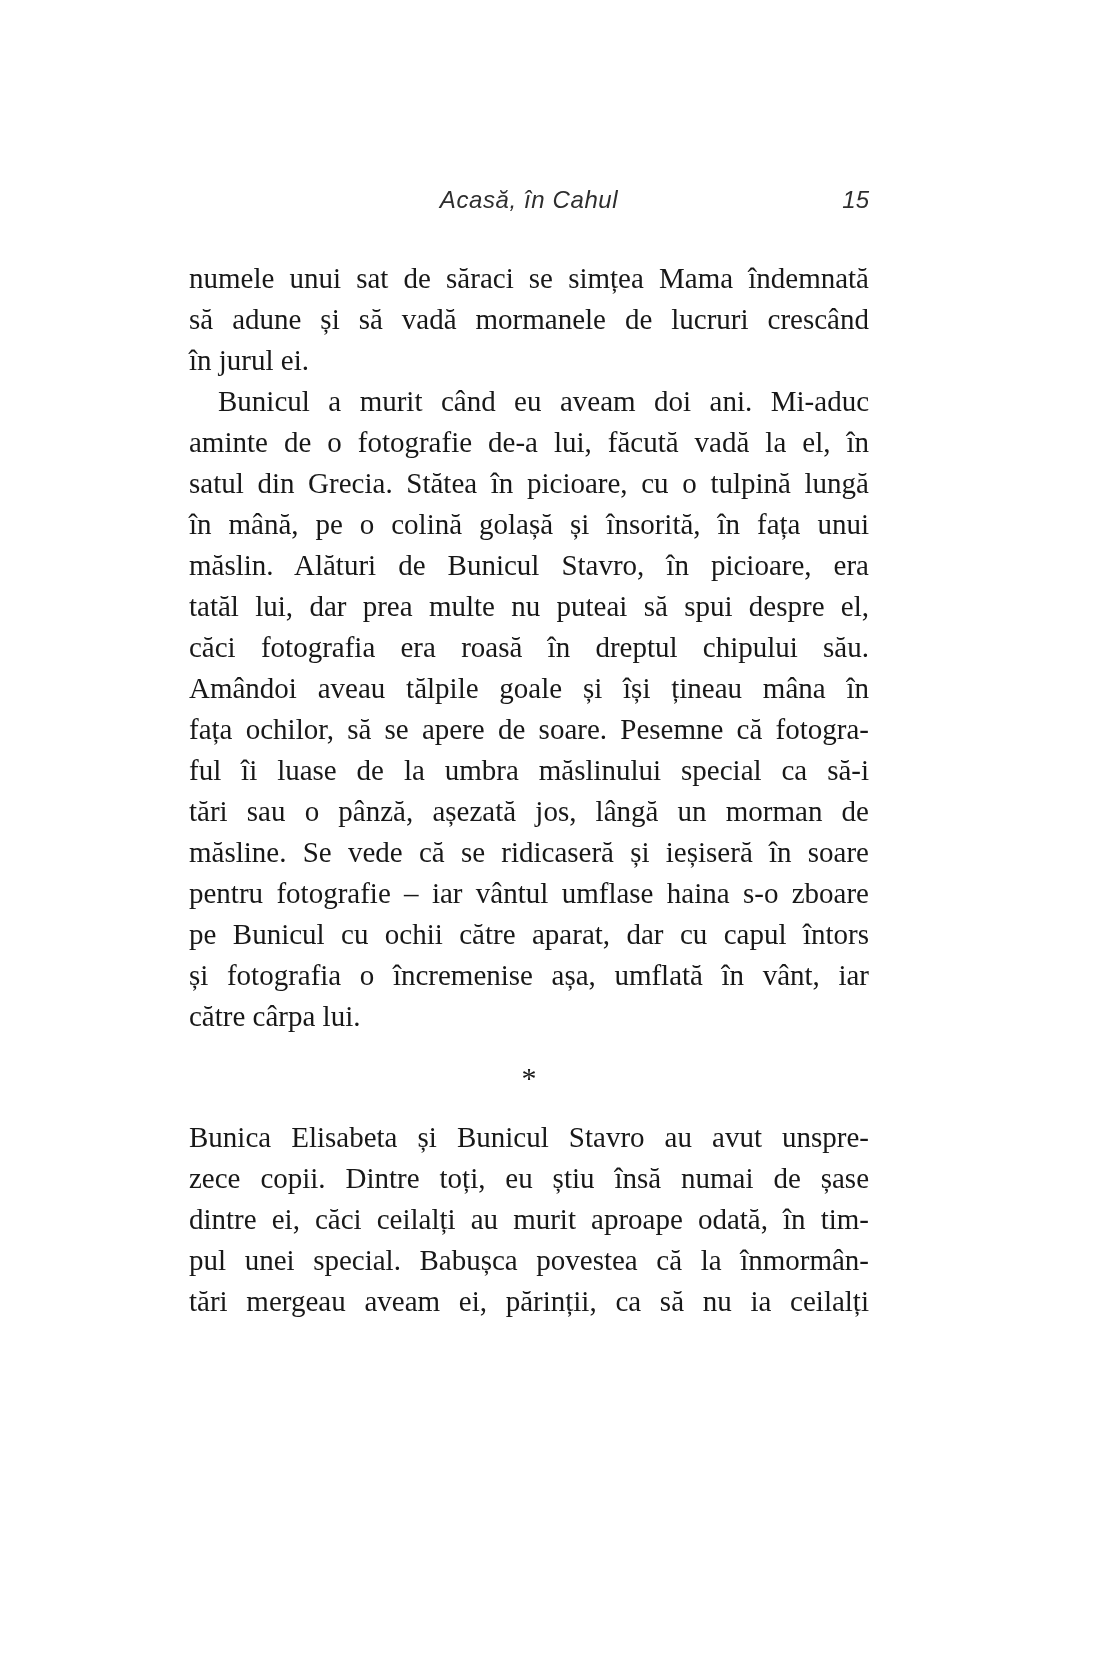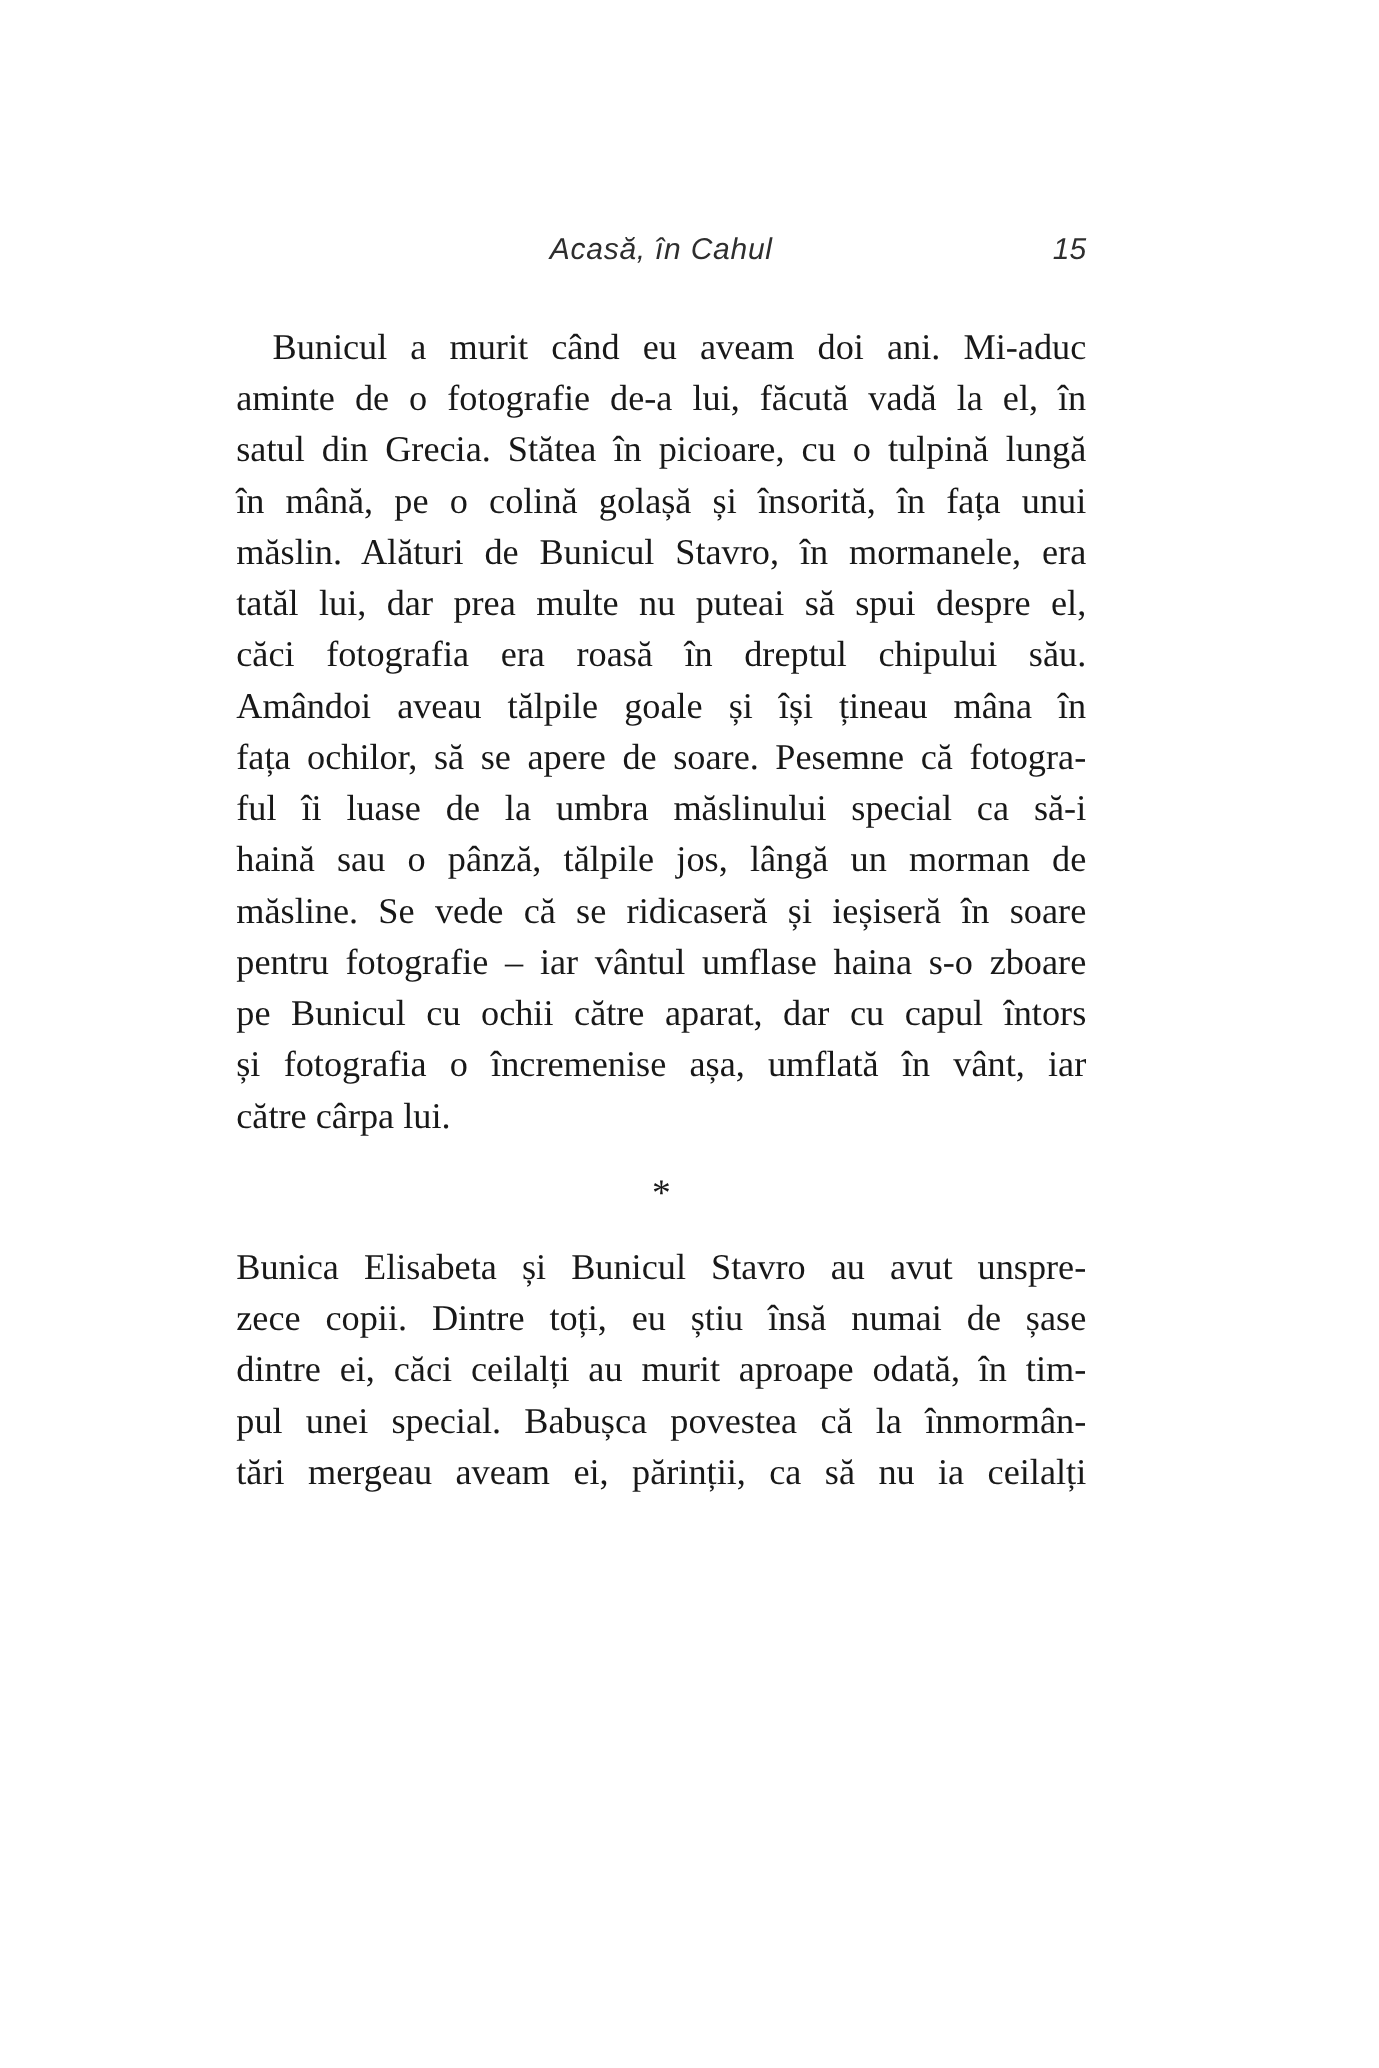--- a/index.html
+++ b/index.html
@@ -76,33 +76,38 @@
 
 <div class="sheet">
 
   <header class="running-header">
     <span class="rh-title">Acasă, în Cahul</span>
     <span class="rh-page-number">15</span>
   </header>
 
   <main class="text-block">
 
+    <section class="paragraph">
+      <div class="line jl" style="">numele unui sat de săraci se simțea Mama îndemnată</div>
+      <div class="line jl" style="">să adune și să vadă mormanele de lucruri crescând</div>
+      <div class="line last">în jurul ei.</div>
+    </section>
 
     <section class="paragraph">
       <div class="line jl indented" style="">Bunicul a murit când eu aveam doi ani. Mi-aduc</div>
       <div class="line jl" style="">aminte de o fotografie de-a lui, făcută vadă la el, în</div>
       <div class="line jl" style="">satul din Grecia. Stătea în picioare, cu o tulpină lungă</div>
       <div class="line jl" style="">în mână, pe o colină golașă și însorită, în fața unui</div>
-      <div class="line jl" style="">măslin. Alături de Bunicul Stavro, în mormanele, era</div>
+      <div class="line jl" style="">măslin. Alături de Bunicul Stavro, în picioare, era</div>
       <div class="line jl" style="">tatăl lui, dar prea multe nu puteai să spui despre el,</div>
       <div class="line jl" style="">căci fotografia era roasă în dreptul chipului său.</div>
       <div class="line jl" style="">Amândoi aveau tălpile goale și își țineau mâna în</div>
       <div class="line jl" style="">fața ochilor, să se apere de soare. Pesemne că fotogra-</div>
       <div class="line jl" style="">ful îi luase de la umbra măslinului special ca să-i</div>
-      <div class="line jl" style="">haină sau o pânză, tălpile jos, lângă un morman de</div>
+      <div class="line jl" style="">tări sau o pânză, așezată jos, lângă un morman de</div>
       <div class="line jl" style="">măsline. Se vede că se ridicaseră și ieșiseră în soare</div>
       <div class="line jl" style="">pentru fotografie – iar vântul umflase haina s-o zboare</div>
       <div class="line jl" style="">pe Bunicul cu ochii către aparat, dar cu capul întors</div>
       <div class="line jl" style="">și fotografia o încremenise așa, umflată în vânt, iar</div>
       <div class="line last">către cârpa lui.</div>
     </section>
 
     <div class="separator">*</div>
 
     <section class="paragraph">

